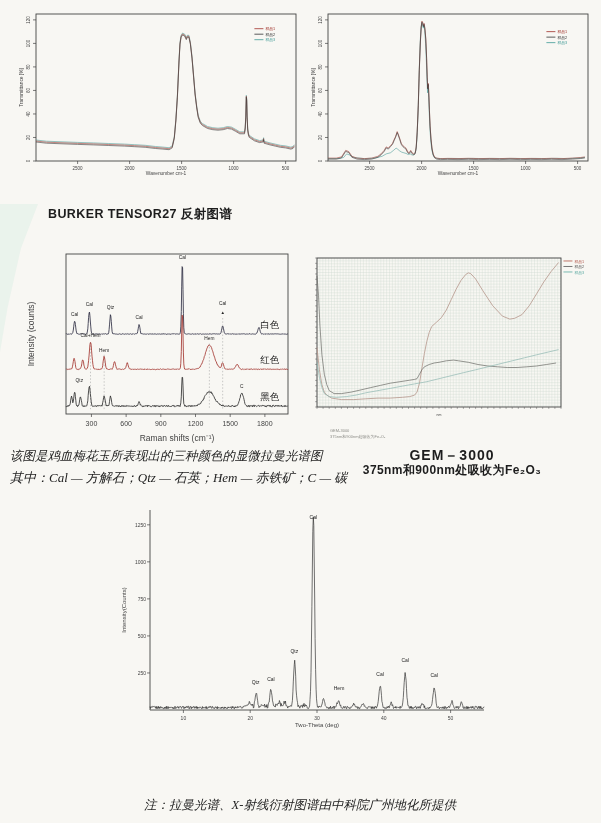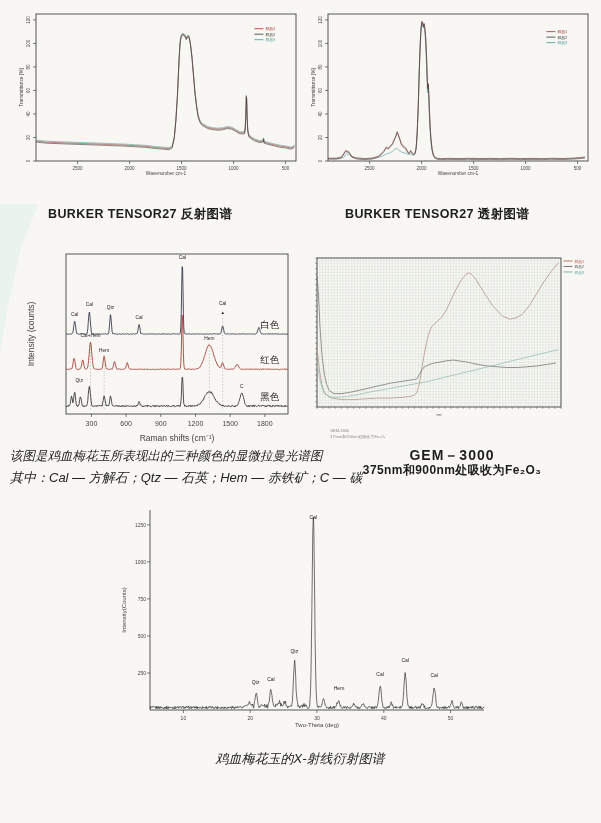--- a/index.html
+++ b/index.html
@@ -3,21 +3,21 @@
 <meta charset="utf-8">
 <style>
   html,body{margin:0;padding:0;}
   body{background:#e9e8e4;font-family:"Liberation Sans",sans-serif;}
   .page{position:relative;width:601px;height:823px;background:#f8f7f3;overflow:hidden;
         box-shadow:0 0 4px rgba(0,0,0,.2);}
   .abs{position:absolute;}
   svg text{font-family:"Liberation Sans",sans-serif;}
   .cap-bold{font-family:"Liberation Sans",sans-serif;font-weight:bold;color:#1d1d1d;
             font-size:12.5px;letter-spacing:.4px;white-space:nowrap;}
-  .cap-serif{font-family:Liberation Sans, sans-serif;font-style:italic;color:#222;
+  .cap-serif{font-family:Liberation Serif, serif;font-style:italic;color:#222;
              font-size:13px;white-space:nowrap;}
   .tiny-cap{font-size:4px;color:#8d8d88;white-space:nowrap;font-family:"Liberation Sans",sans-serif;}
   .artifact{left:0;top:204px;width:38px;height:148px;background:#e6f1ea;opacity:.8;
             clip-path:polygon(0 0,100% 0,55% 30%,20% 70%,0 100%);}
   .centered{transform:translateX(-50%);}
 </style>
 </head>
 <body>
 
 <div class="page">
@@ -100,21 +100,20 @@
         <line x1="238.4" y1="23.64" x2="247.4" y2="23.64" stroke="#a03028" stroke-width="0.8"></line>
         <text x="249.4" y="25.240000000000002" font-size="3.8" fill="#a03028">样品1</text>
         <line x1="238.4" y1="29.14" x2="247.4" y2="29.14" stroke="#333333" stroke-width="0.8"></line>
         <text x="249.4" y="30.740000000000002" font-size="3.8" fill="#333333">样品2</text>
         <line x1="238.4" y1="34.64" x2="247.4" y2="34.64" stroke="#3f9a96" stroke-width="0.8"></line>
         <text x="249.4" y="36.24" font-size="3.8" fill="#3f9a96">样品3</text>
       </svg>
   </div>
 
   <div class="abs cap-bold" style="left:48px;top:206px;text-align:right;">BURKER TENSOR27  反射图谱</div>
-  <div class="abs cap-bold" style="left:345px;top:206px;">BURKER TENSOR27  透射图谱</div>
 
   <div class="abs" style="left:20px;top:246px;">
     <svg width="282" height="212">
         <rect x="46" y="8" width="222" height="160" fill="none" stroke="#444" stroke-width="0.9"></rect>
         <line x1="71.4375" y1="168" x2="71.4375" y2="171" stroke="#444" stroke-width="0.7"></line>
         <text x="71.4375" y="179.5" font-size="7" fill="#444" text-anchor="middle">300</text>
         <line x1="106.125" y1="168" x2="106.125" y2="171" stroke="#444" stroke-width="0.7"></line>
         <text x="106.125" y="179.5" font-size="7" fill="#444" text-anchor="middle">600</text>
         <line x1="140.8125" y1="168" x2="140.8125" y2="171" stroke="#444" stroke-width="0.7"></line>
         <text x="140.8125" y="179.5" font-size="7" fill="#444" text-anchor="middle">900</text>
@@ -413,15 +412,15 @@
         <text x="158.90800000000002" y="183" font-size="5" fill="#222" text-anchor="middle">Cal</text>
         <text x="182.288" y="155" font-size="5" fill="#222" text-anchor="middle">Qtz</text>
         <text x="201.326" y="21" font-size="5" fill="#222" text-anchor="middle">Cal</text>
         <text x="227.04399999999998" y="192" font-size="5" fill="#222" text-anchor="middle">Hem</text>
         <text x="268.12600000000003" y="178" font-size="5" fill="#222" text-anchor="middle">Cal</text>
         <text x="293.17600000000004" y="164" font-size="5" fill="#222" text-anchor="middle">Cal</text>
         <text x="322.234" y="179" font-size="5" fill="#222" text-anchor="middle">Cal</text>
       </svg>
   </div>
 
-  <div class="abs cap-serif centered" style="left:300px;top:750px;">鸡血梅花玉的X-射线衍射图谱</div>
+  <div class="abs cap-serif centered" style="left:300px;top:797px;font-size:12.5px;">注：拉曼光谱、X-射线衍射图谱由中科院广州地化所提供</div>
 
 </div>
 
 </body></html>

